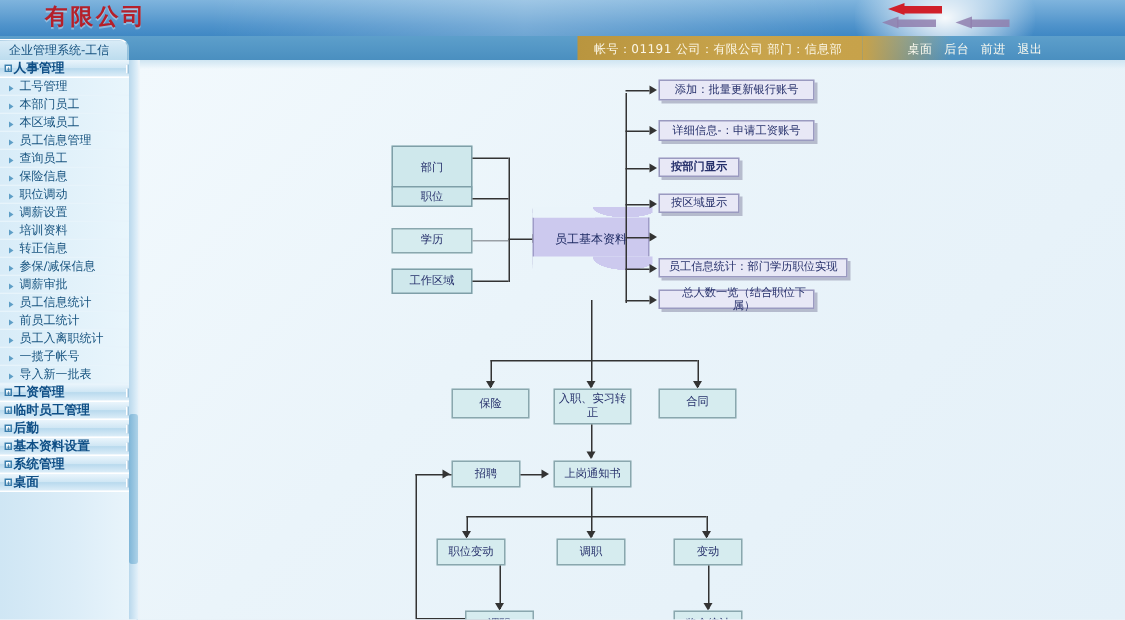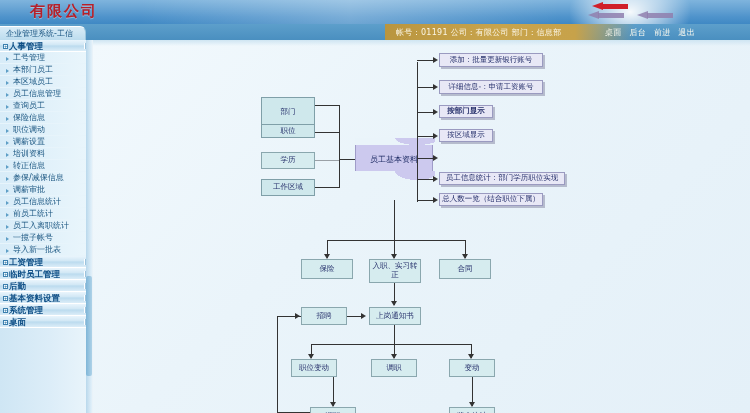--- a/index.html
+++ b/index.html
@@ -282,21 +282,21 @@
     <div class="ln h" style="left: 324px; top: 72px; width: 16px;"></div>
     <div class="ah right" style="left: 340px; top: 69px;"></div>
     <div class="box lavender shadow" style="left: 346px; top: 89px; width: 54px; height: 13px;"><span>按区域显示</span></div>
     <div class="ln h" style="left: 324px; top: 96px; width: 16px;"></div>
     <div class="ah right" style="left: 340px; top: 93px;"></div>
     <div class="ln h" style="left: 324px; top: 118px; width: 16px;"></div>
     <div class="ah right" style="left: 340px; top: 115px;"></div>
     <div class="box lavender shadow" style="left: 346px; top: 132px; width: 126px; height: 13px;"><span>员工信息统计：部门学历职位实现</span></div>
     <div class="ln h" style="left: 324px; top: 139px; width: 16px;"></div>
     <div class="ah right" style="left: 340px; top: 136px;"></div>
-    <div class="box lavender shadow" style="left: 346px; top: 153px; width: 104px; height: 13px;"><span>总人数一览（结合职位下属）</span></div>
+    <div class="box lavender shadow" style="left: 346px; top: 153px; width: 104px; height: 13px; padding-left: 12px;"><span>总人数一览（结合职位下属）</span></div>
     <div class="ln h" style="left: 324px; top: 160px; width: 16px;"></div>
     <div class="ah right" style="left: 340px; top: 157px;"></div>
     <div class="ln h" style="left: 340px; top: 119px; width: 0px;"></div>
     <div class="ln v" style="left: 301px; top: 160px; height: 40px;"></div>
     <div class="ln h" style="left: 234px; top: 200px; width: 138px;"></div>
     <div class="ln v" style="left: 234px; top: 200px; height: 18px;"></div>
     <div class="ln v" style="left: 301px; top: 200px; height: 18px;"></div>
     <div class="ln v" style="left: 372px; top: 200px; height: 18px;"></div>
     <div class="ah down" style="left: 231px; top: 214px;"></div>
     <div class="ah down" style="left: 298px; top: 214px;"></div>

